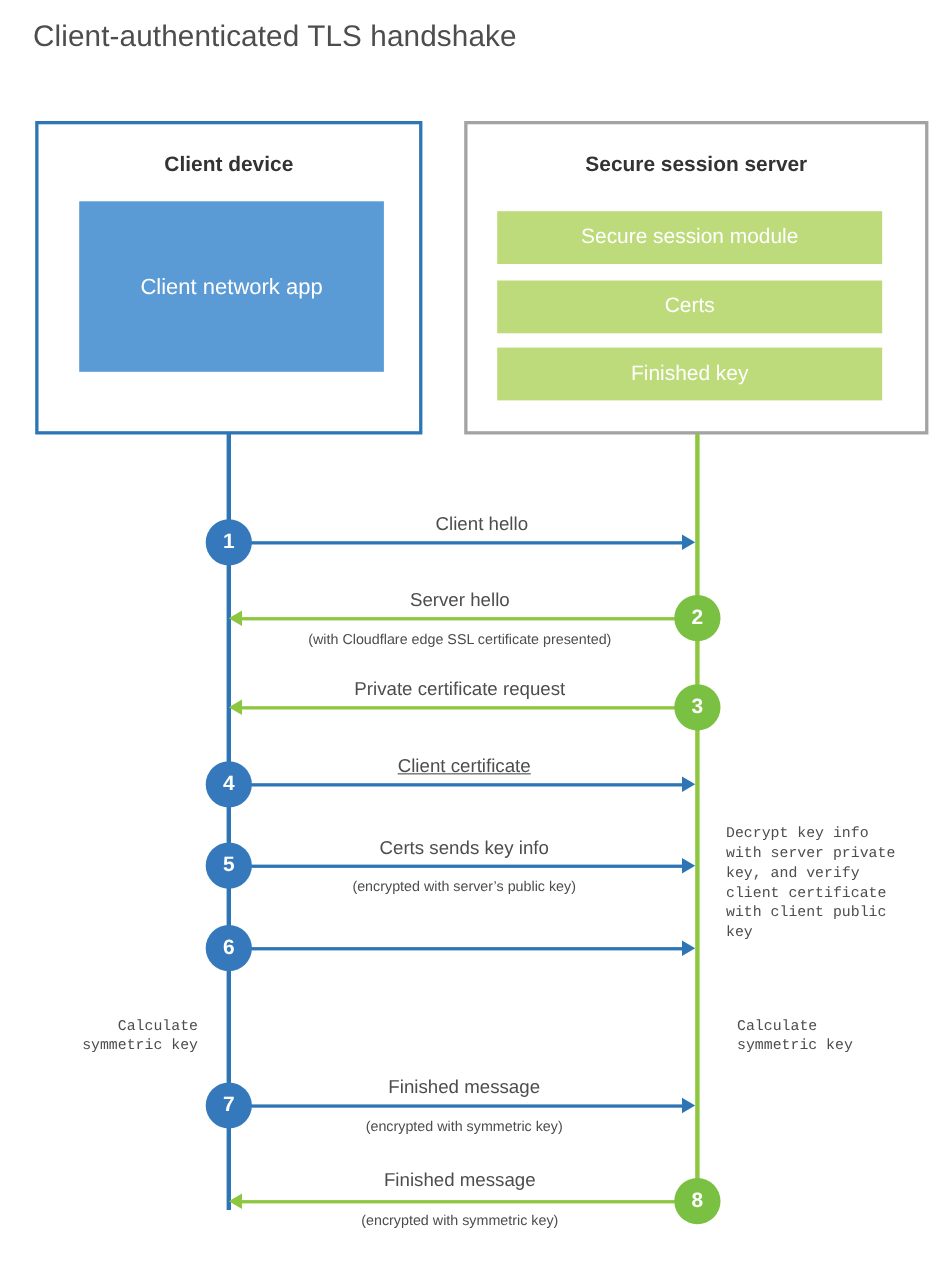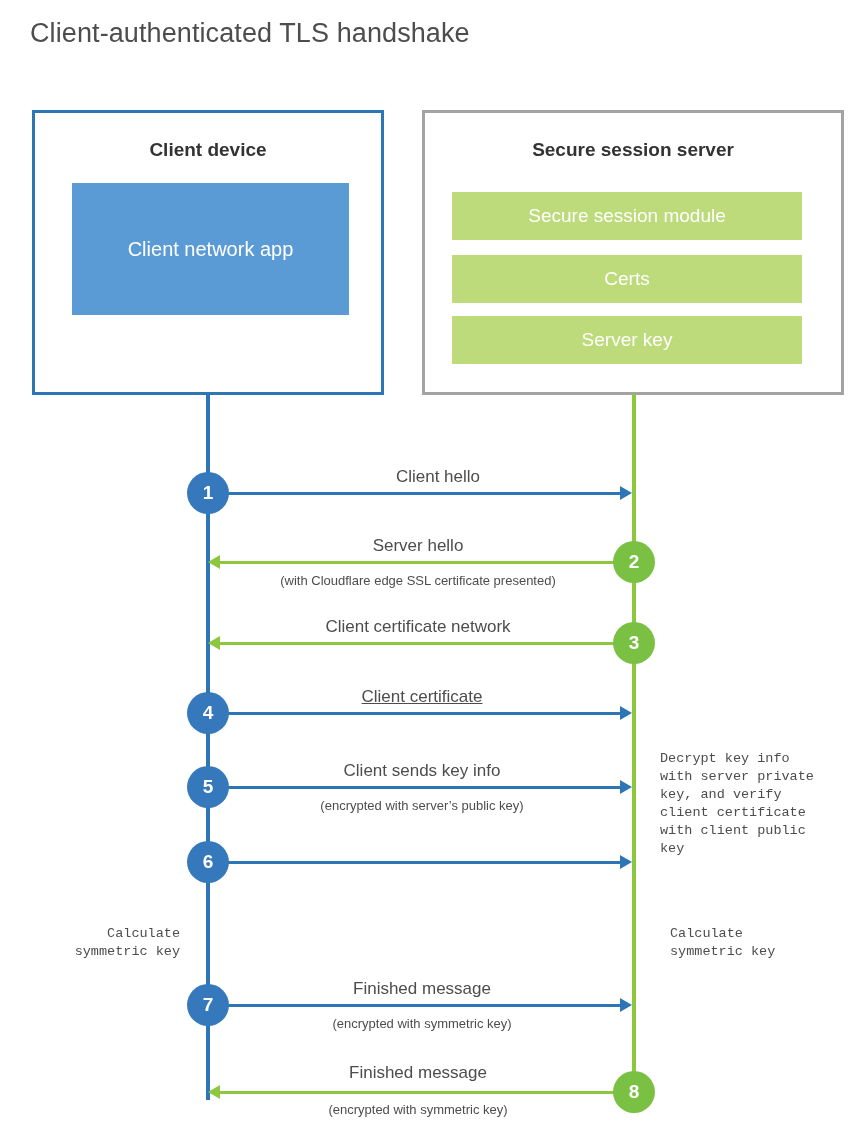--- a/index.html
+++ b/index.html
@@ -58,21 +58,21 @@
     text-align: center;
     font-size: 19px;
     font-weight: bold;
     color: #333333;
   }
   .client-app {
     position: absolute;
     left: 37px;
     top: 70px;
     width: 277px;
-    height: 132px;
+    height: 155px;
     background: #5B9BD5;
     color: #ffffff;
     font-size: 20px;
     line-height: 28px;
     display: flex;
     align-items: center;
     justify-content: center;
     text-align: center;
   }
   .server-bar {
@@ -181,48 +181,48 @@
 
   <div class="party-box client">
     <div class="party-title">Client device</div>
     <div class="client-app">Client network app</div>
   </div>
 
   <div class="party-box server">
     <div class="party-title">Secure session server</div>
     <div class="server-bar b0">Secure session module</div>
     <div class="server-bar b1">Certs</div>
-    <div class="server-bar b2">Server key</div>
+    <div class="server-bar b2">Finished key</div>
   </div>
 
   <div class="lifeline client"></div>
   <div class="lifeline server"></div>
 
   <div class="msg-label" style="left:224px; top:467px; width:428px;">Client hello</div>
   <div class="arrow-line blue" style="left:208px; top:492px; width:414px;"></div>
   <div class="arrow-head right-blue" style="left:620px; top:486px;"></div>
   <div class="step-circle blue" style="left:187px; top:472px;">1</div>
 
   <div class="msg-label" style="left:208px; top:536px; width:420px;">Server hello</div>
   <div class="arrow-line green" style="left:220px; top:561px; width:414px;"></div>
   <div class="arrow-head left-green" style="left:208px; top:555px;"></div>
   <div class="msg-sub" style="left:208px; top:573px; width:420px;">(with Cloudflare edge SSL certificate presented)</div>
   <div class="step-circle green" style="left:613px; top:541px;">2</div>
 
-  <div class="msg-label" style="left:208px; top:617px; width:420px;">Client certificate network</div>
+  <div class="msg-label" style="left:208px; top:617px; width:420px;">Private certificate request</div>
   <div class="arrow-line green" style="left:220px; top:642px; width:414px;"></div>
   <div class="arrow-head left-green" style="left:208px; top:636px;"></div>
   <div class="step-circle green" style="left:613px; top:622px;">3</div>
 
   <div class="msg-label" style="left:208px; top:687px; width:428px;text-decoration:underline;">Client certificate</div>
   <div class="arrow-line blue" style="left:208px; top:712px; width:414px;"></div>
   <div class="arrow-head right-blue" style="left:620px; top:706px;"></div>
   <div class="step-circle blue" style="left:187px; top:692px;">4</div>
 
-  <div class="msg-label" style="left:208px; top:761px; width:428px;">Client sends key info</div>
+  <div class="msg-label" style="left:208px; top:761px; width:428px;">Certs sends key info</div>
   <div class="arrow-line blue" style="left:208px; top:786px; width:414px;"></div>
   <div class="arrow-head right-blue" style="left:620px; top:780px;"></div>
   <div class="msg-sub" style="left:208px; top:798px; width:428px;">(encrypted with server’s public key)</div>
   <div class="step-circle blue" style="left:187px; top:766px;">5</div>
 
   <div class="arrow-line blue" style="left:208px; top:861px; width:414px;"></div>
   <div class="arrow-head right-blue" style="left:620px; top:855px;"></div>
   <div class="step-circle blue" style="left:187px; top:841px;">6</div>
 
   <div class="side-note right" style="left:660px; top:750px; width:155px;">Decrypt key info with server private key, and verify client certificate with client public key</div>

